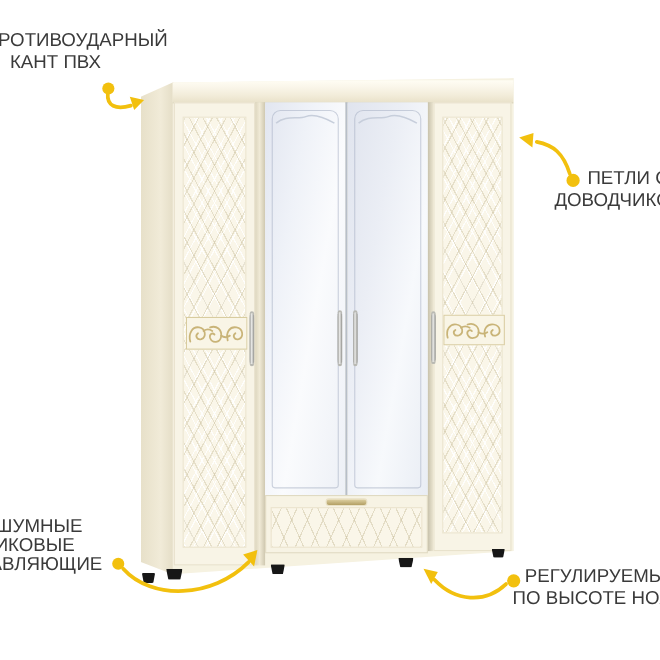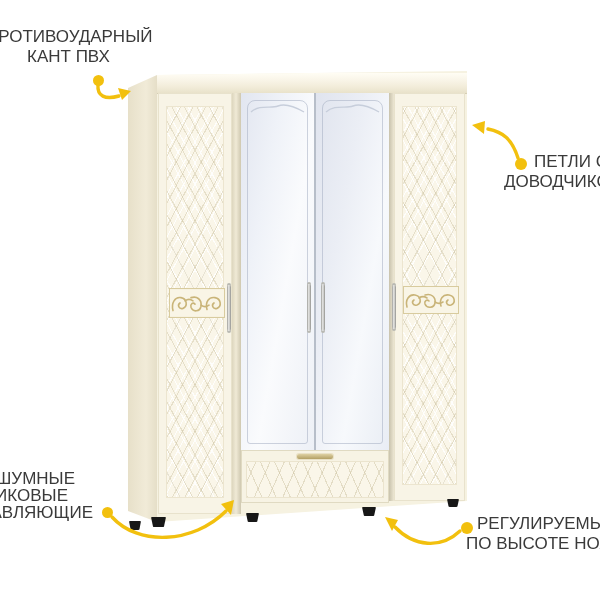--- a/index.html
+++ b/index.html
@@ -147,21 +147,21 @@
       <path d="M385,517 L398,520 L392,531 Z"></path>
     </g>
   </svg>
 
   <div class="dot" style="left:93px;top:75px;width:11px;height:11px;"></div>
   <div class="dot" style="left:515px;top:158px;width:12px;height:12px;"></div>
   <div class="dot" style="left:102px;top:507px;width:11px;height:11px;"></div>
   <div class="dot" style="left:461px;top:522px;width:12px;height:12px;"></div>
 
   <div class="lbl" style="left:-14px;top:27px;">ПРОТИВОУДАРНЫЙ</div>
-  <div class="lbl" style="left:27px;top:47px;text-align:center;">КАНТ ПВХ</div>
+  <div class="lbl" style="left:9px;top:47px;text-align:center;">КАНТ ПВХ</div>
 
   <div class="lbl" style="left:534px;top:152px;">ПЕТЛИ С</div>
   <div class="lbl" style="left:504px;top:172px;">ДОВОДЧИКОМ</div>
 
   <div class="lbl" style="right:525px;top:469px;">БЕСШУМНЫЕ</div>
   <div class="lbl" style="right:532px;top:486px;">ШАРИКОВЫЕ</div>
   <div class="lbl" style="right:507px;top:503px;">НАПРАВЛЯЮЩИЕ</div>
 
   <div class="lbl" style="left:477px;top:514px;">РЕГУЛИРУЕМЫЕ</div>
   <div class="lbl" style="left:466px;top:534px;">ПО ВЫСОТЕ НОЖКИ</div>

